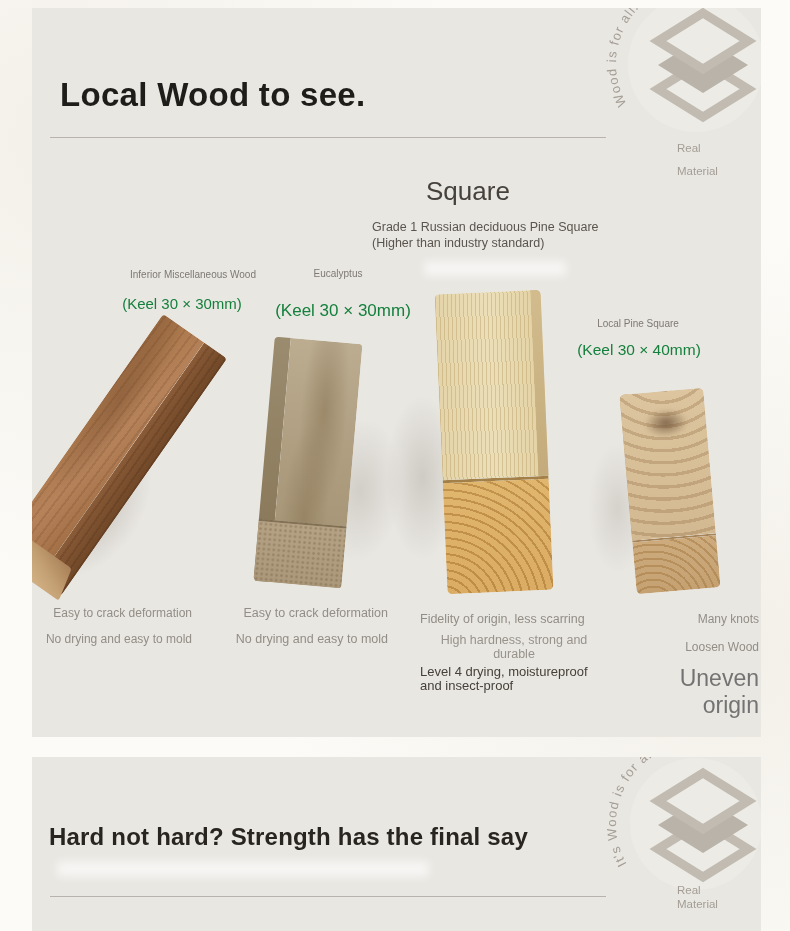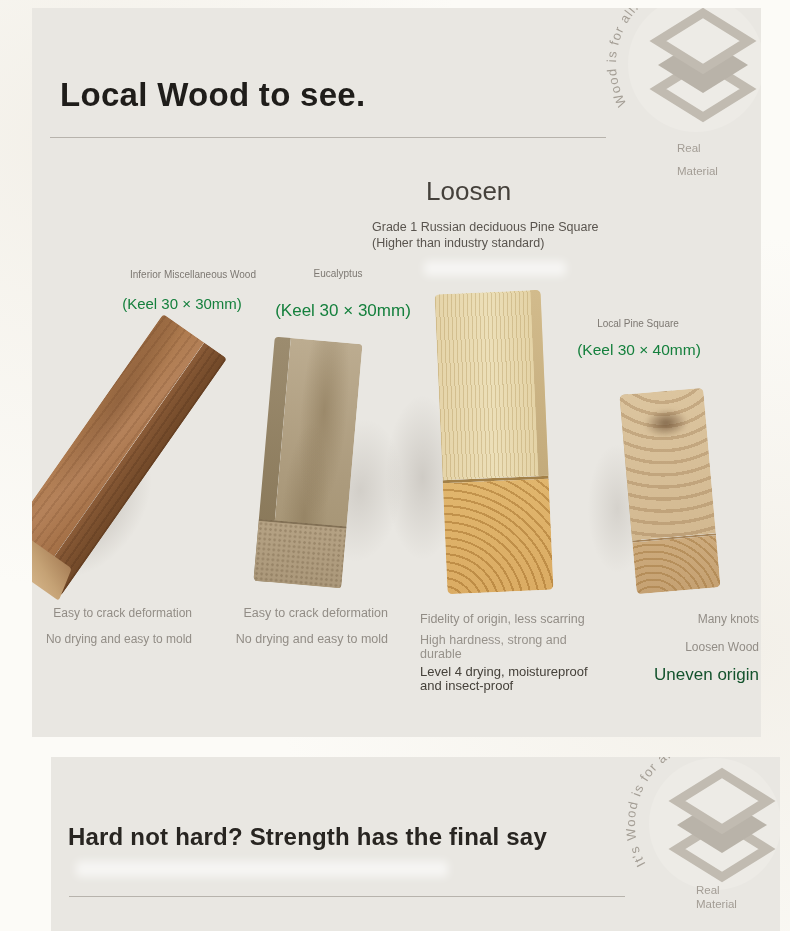--- a/index.html
+++ b/index.html
@@ -10,21 +10,21 @@
       radial-gradient(ellipse at 8% 15%, rgba(234,229,219,0.5), transparent 40%),
       radial-gradient(ellipse at 95% 70%, rgba(234,229,219,0.5), transparent 45%),
       #fcfbf7;
     position:relative;
   }
   .panel {
     position:absolute; left:32px; width:729px;
     background:#e9e7e2; overflow:hidden;
   }
   .panel-top    { top:8px;   height:729px; }
-  .panel-bottom { top:757px; height:174px;margin-left:19px; }
+  .panel-bottom { top:757px; height:174px; }
 
   .h1 {
     position:absolute; left:28px; top:68px;
     font-size:33px; color:#1f1d1a; letter-spacing:0.3px;
   }
   .h2 {
     position:absolute; left:17px; top:66px;
     font-size:24px; color:#282521; letter-spacing:0.2px;
   }
   .rule { position:absolute; height:1px; background:#b7b3ac; }
@@ -60,24 +60,24 @@
   .spec-4 { left:502px; top:333px; font-size:15.5px; }
 
   
   .feat { position:absolute; color:#928d86; }
   .feat-col { text-align:right; }
   .feat-1 { left:0px;   top:598px; width:160px; font-size:12px; }
   .feat-2 { left:196px; top:598px; width:160px; font-size:12.5px; }
   .feat-3 { left:388px; top:604px; width:188px; font-size:12.5px; text-align:left; }
   .feat-4 { left:587px; top:604px; width:140px; font-size:12px; }
   .feat-line2 { margin-top:12px; }
-  .feat-3 .f2 { margin-top:7px; line-height:14px; color:#97928b; }
+  .feat-3 .f2 { margin-top:7px; line-height:14px; color:#97928b;text-align:center; }
   .feat-3 .f3 { margin-top:4px; line-height:14px; color:#45413a; font-size:13px; }
   .feat-4 .f2 { margin-top:14px; }
-  .feat-4 .f3 { margin-top:11px; font-size:17px; color:#14532d; }
+  .feat-4 .f3 { margin-top:11px; font-size:23px; color:#737373; }
 
   
   .shadow { position:absolute; pointer-events:none; }
   .sh-1 { left:-50px; top:430px; width:220px; height:140px; transform:rotate(-55deg);
           background:radial-gradient(closest-side, rgba(70,58,45,0.22), transparent 70%); }
   .sh-2 { left:268px; top:380px; width:120px; height:205px; transform:rotate(6deg);
           background:radial-gradient(closest-side, rgba(70,58,45,0.14), transparent 70%); }
   .sh-3 { left:338px; top:352px; width:105px; height:235px;
           background:radial-gradient(closest-side, rgba(70,58,45,0.16), transparent 70%); }
   .sh-4 { left:543px; top:408px; width:85px; height:185px;
@@ -168,21 +168,21 @@
     </g>
     <text font-size="13" fill="#a49e95" letter-spacing="1.2">
       <textPath href="#arcT">Wood is for all...</textPath>
     </text>
   </svg>
   <div class="wm-label wm-label--top">
     <div>Real</div>
     <div>Material</div>
   </div>
 
-  <div class="special-title">Loosen</div>
+  <div class="special-title">Square</div>
   <div class="special-sub">
     <div>Grade 1 Russian deciduous Pine Square</div>
     <div>(Higher than industry standard)</div>
   </div>
   <div class="ghost ghost-1"></div>
 
   <div class="plank-name name-1">Inferior Miscellaneous Wood</div>
   <div class="plank-spec spec-1">(Keel 30 × 30mm)</div>
   <div class="plank-name name-2">Eucalyptus</div>
   <div class="plank-spec spec-2">(Keel 30 × 30mm)</div>

